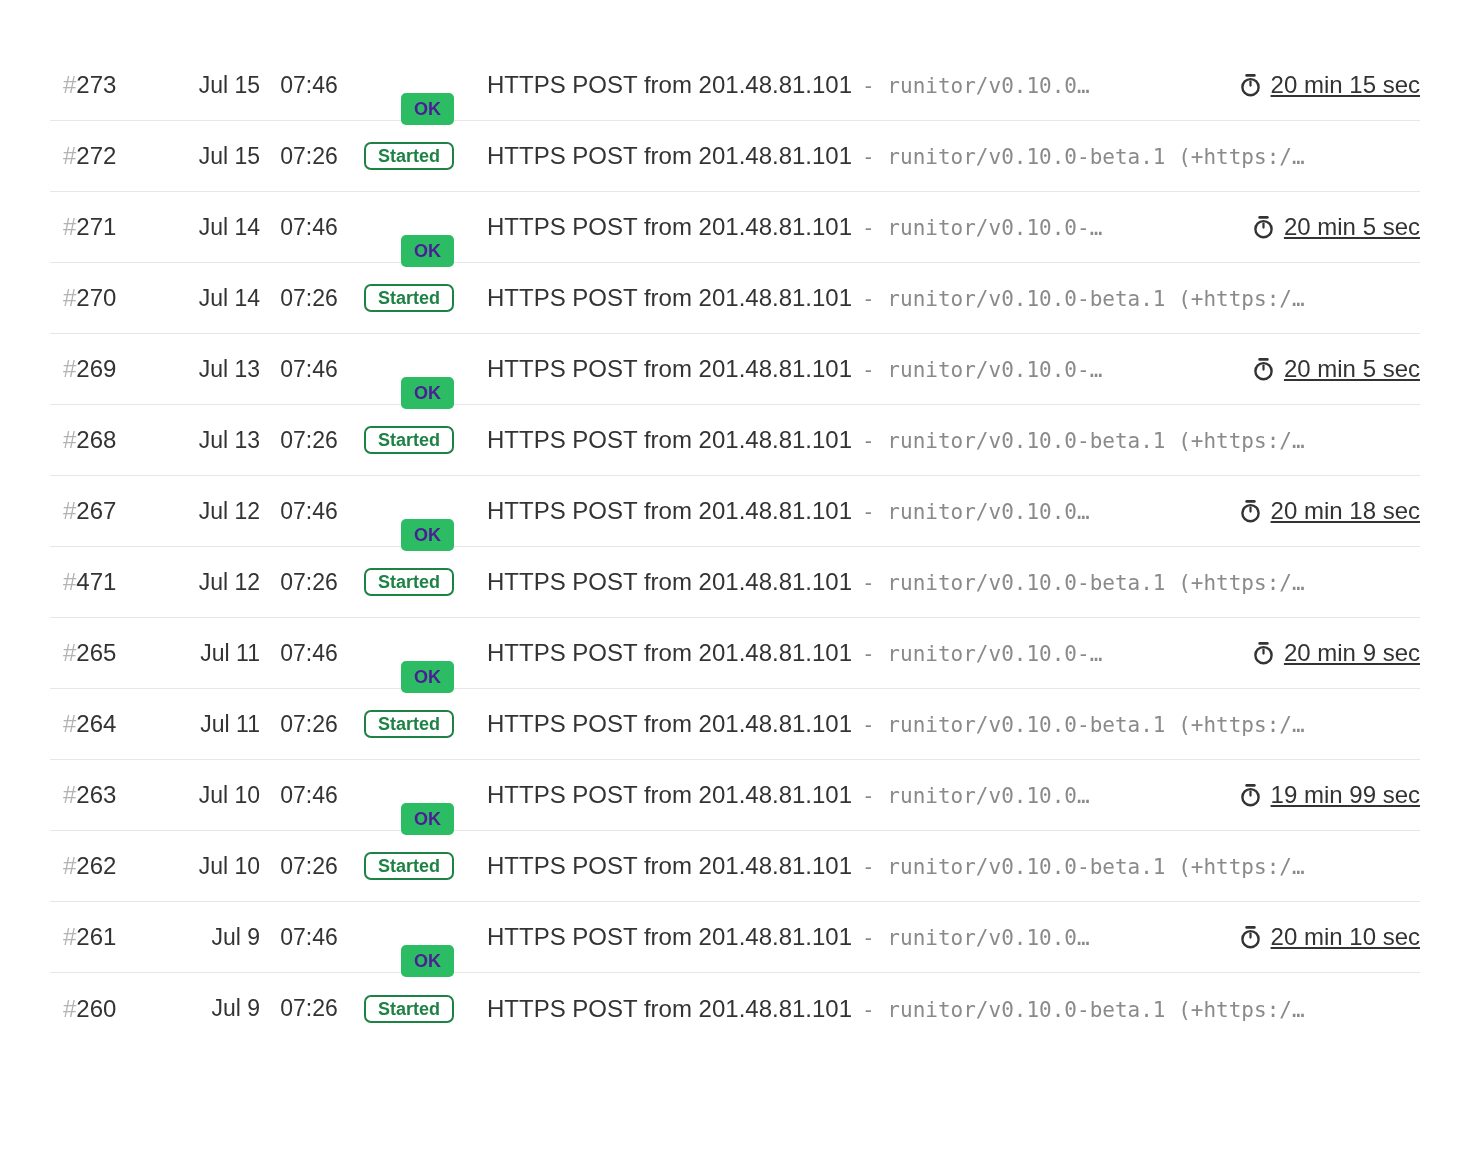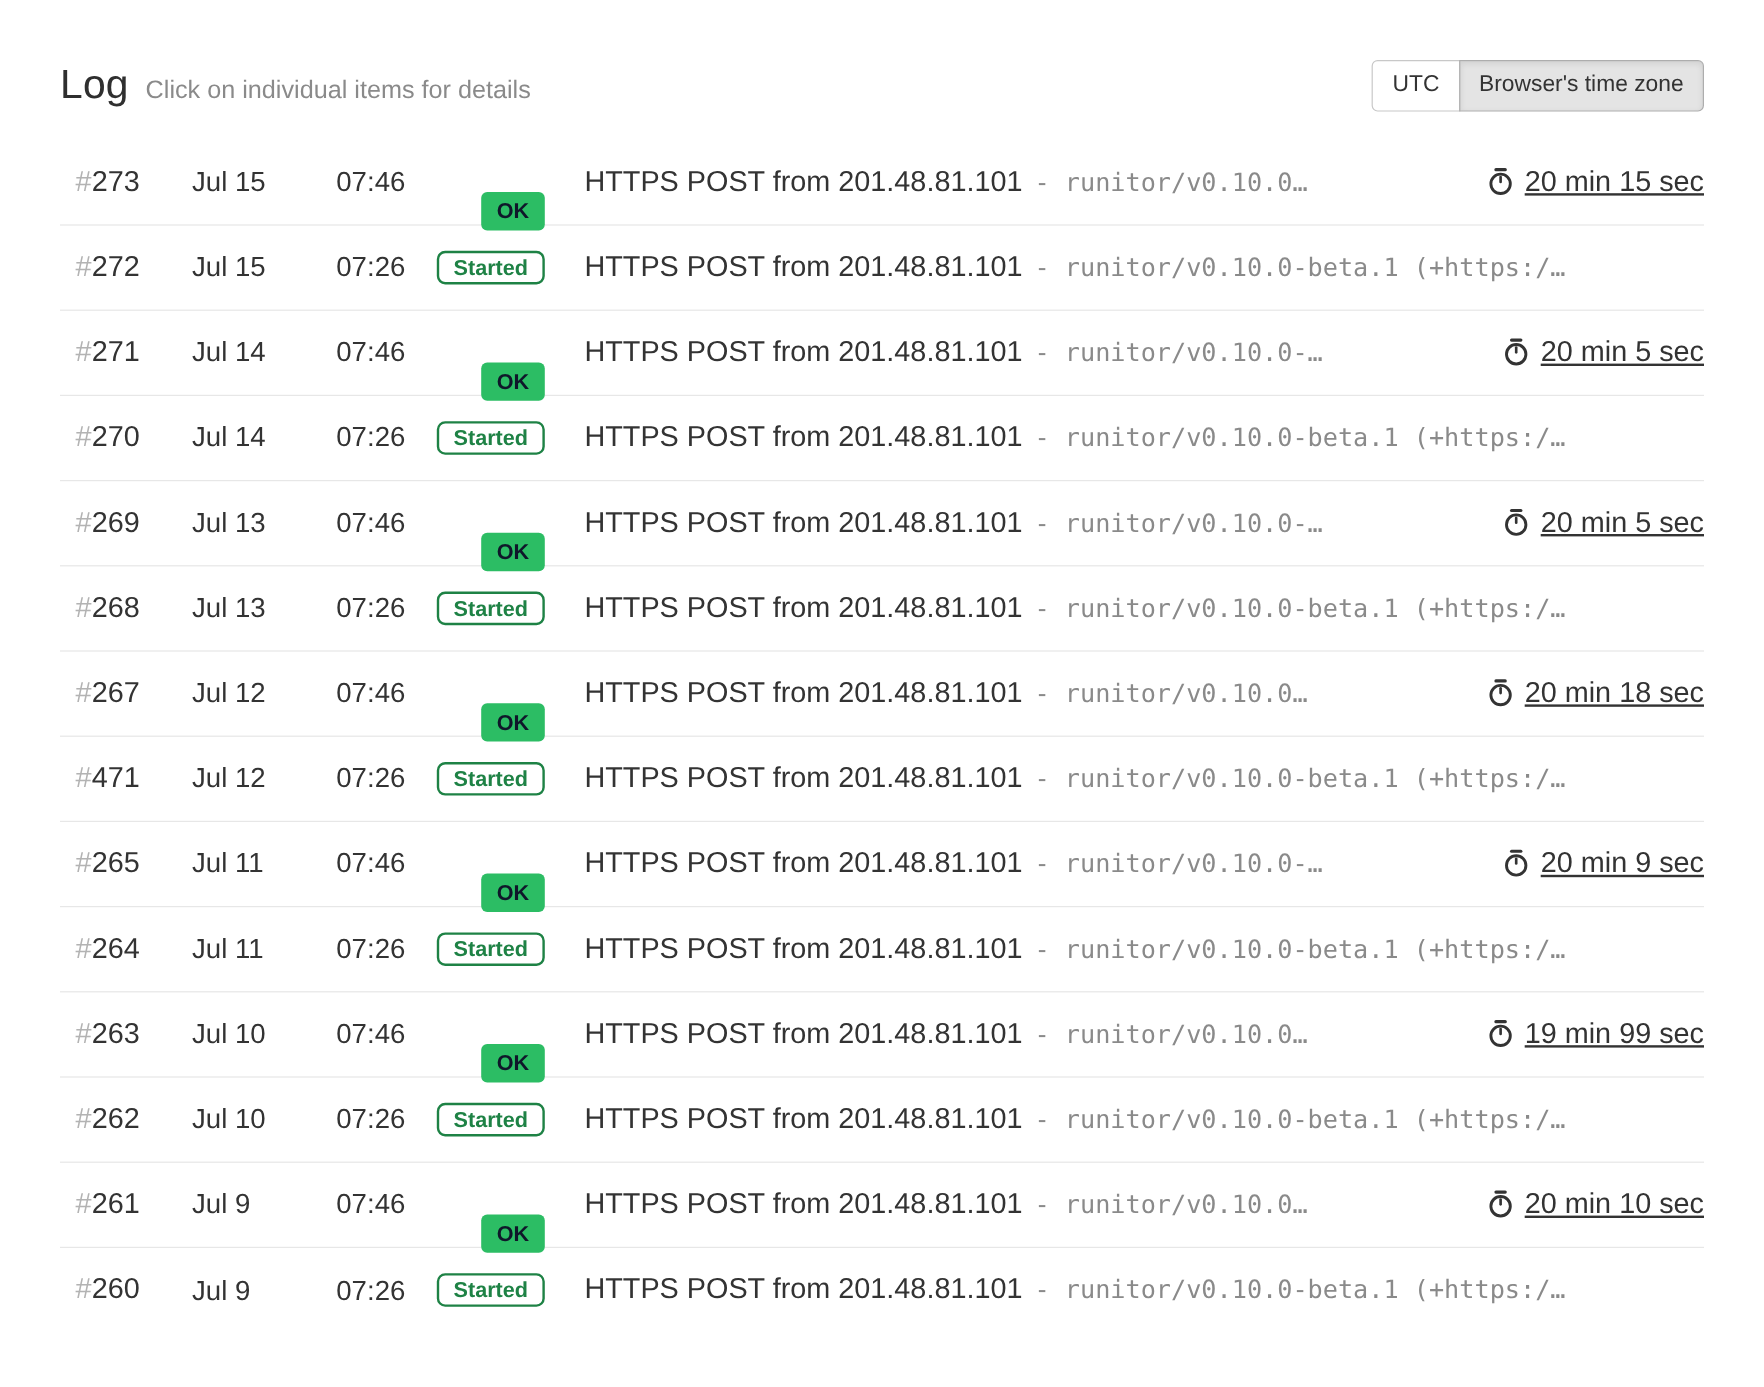--- a/index.html
+++ b/index.html
@@ -79,20 +79,21 @@
     flex:0 0 97px;
     font-size:24px;
     color:var(--text-dark);
   }
   .col-num .hash{color:var(--hash-muted);}
   .col-date{
     width:100px;
     flex:0 0 100px;
     font-size:23px;
     color:var(--text-dark);
+    text-align:right;
   }
   .col-time{
     width:98px;
     flex:0 0 98px;
     font-size:23px;
     color:var(--text-dark);
     text-align:center;
   }
   .col-badge{
     width:96px;
@@ -102,21 +103,21 @@
   }
   .badge{
     display:inline-block;
     font-size:18px;
     font-weight:bold;
     line-height:1;
     white-space:nowrap;
   }
   .badge-ok{
     background:var(--ok-badge);
-    color:#0f172a;
+    color:#4c1d95;
     padding:7px 13px;
     border-radius:5px;
     margin-top:48px;
   }
   .badge-started{
     background:#ffffff;
     color:var(--started-green);
     border:2px solid var(--started-green);
     padding:3px 12px;
     border-radius:7px;
@@ -147,30 +148,20 @@
     white-space:nowrap;
     text-decoration:underline;
   }
   .stopwatch{display:block;}
 </style>
 </head>
 <body>
 
 <div class="container">
 
-  <div class="page-header">
-    <div class="title-wrap">
-      <h1 class="page-title">Log</h1>
-      <span class="page-subtitle">Click on individual items for details</span>
-    </div>
-    <div class="tz-group">
-      <button class="tz-btn">UTC</button>
-      <button class="tz-btn active">Browser's time zone</button>
-    </div>
-  </div>
 
   <div class="log-table" id="log-rows">
   <div class="log-row">
     <span class="col-num"><span class="hash">#</span><span>273</span></span>
     <span class="col-date">Jul 15</span>
     <span class="col-time">07:46</span>
     <span class="col-badge">
           <span class="badge badge-ok">OK</span>
         </span>
     <span class="col-desc"><span class="event">HTTPS POST from 201.48.81.101</span><span class="agent">- runitor/v0.10.0…</span></span>

